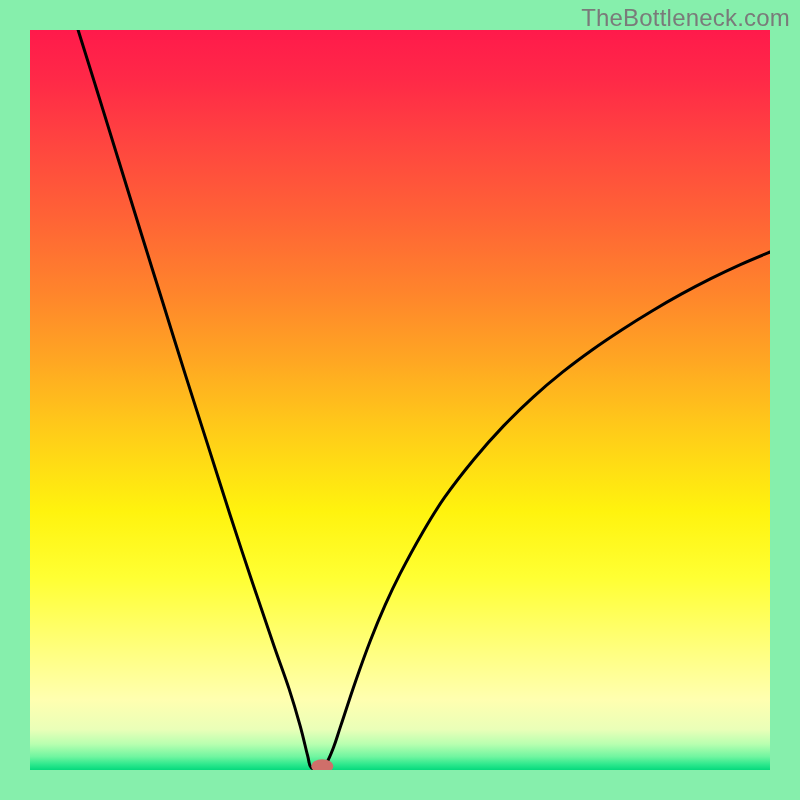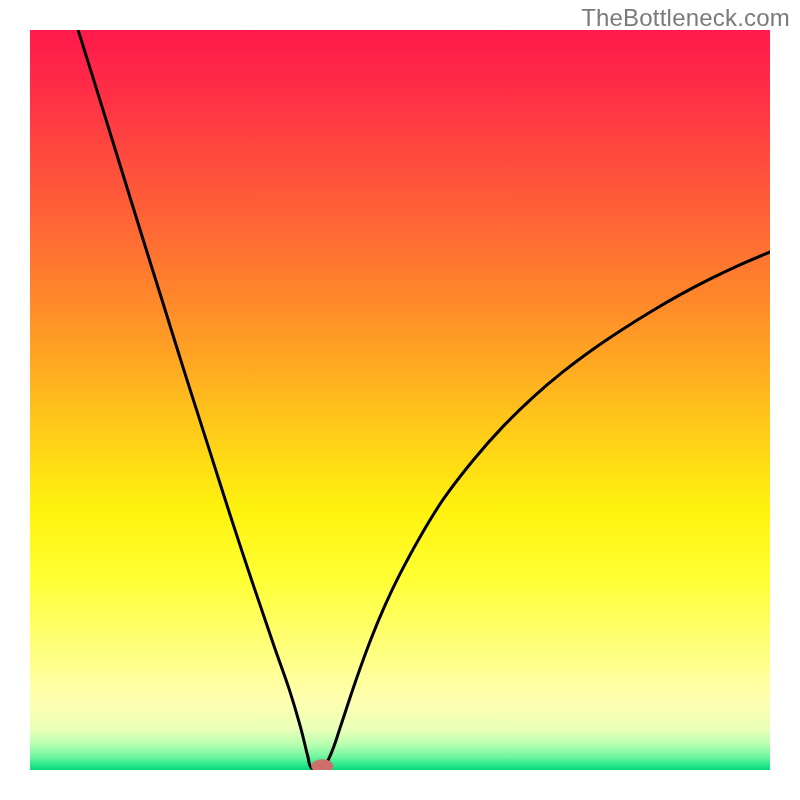--- a/index.html
+++ b/index.html
@@ -7,21 +7,21 @@
     padding: 0;
     width: 800px;
     height: 800px;
     background: #000;
     overflow: hidden;
     font-family: Arial, Helvetica, sans-serif;
   }
   .frame {
     position: absolute;
     inset: 0;
-    background: #ffffff;
+    background: #86efac;
   }
   .plot {
     position: absolute;
     left: 30px;
     top: 30px;
     width: 740px;
     height: 740px;
     overflow: hidden;
   }
   .watermark {

